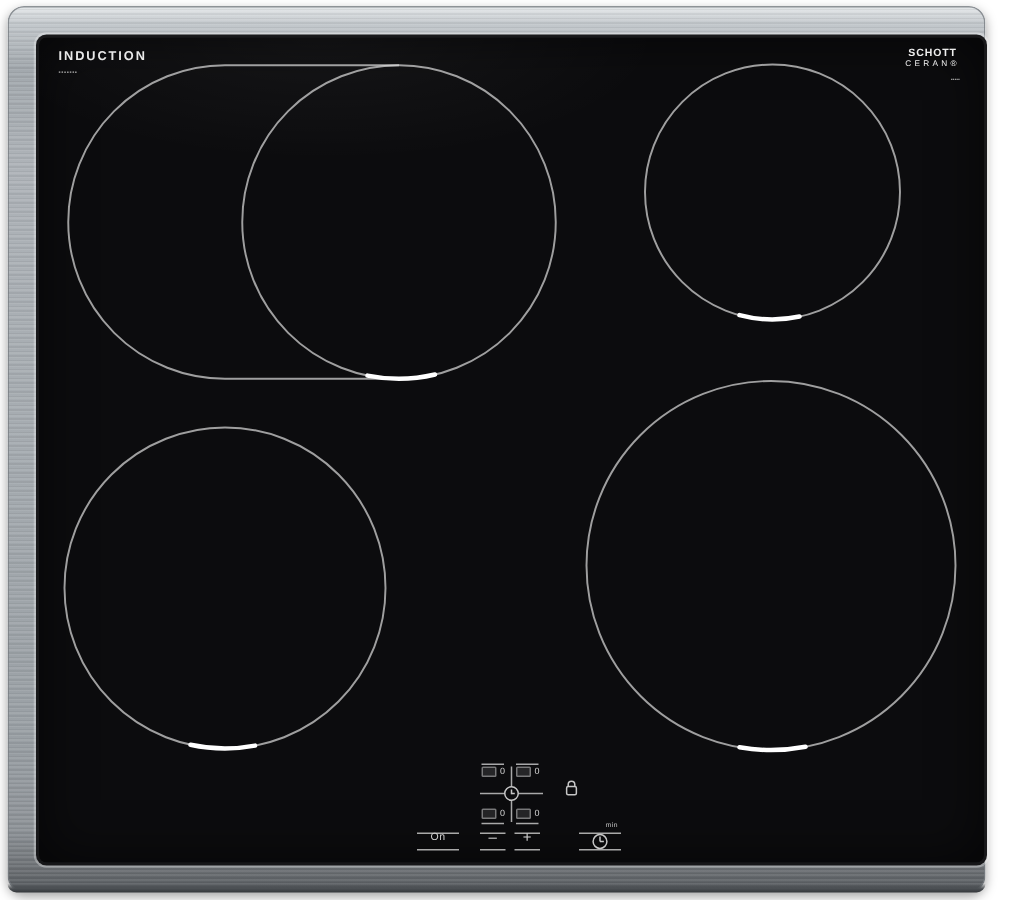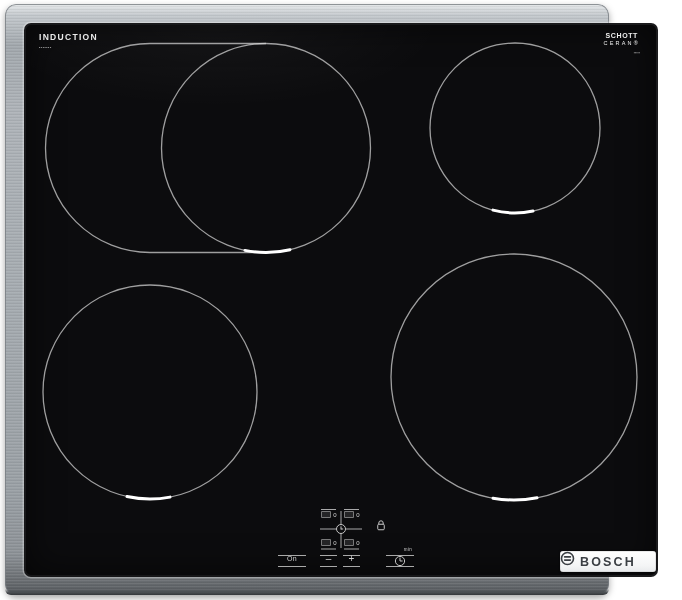--- a/index.html
+++ b/index.html
@@ -9,20 +9,21 @@
   }
   .stage{position:absolute;inset:0;}
   
   .frame{
     position:absolute;left:5px;top:4px;width:604px;height:591px;
     border-radius:11px;
     background:
       repeating-linear-gradient(180deg, rgba(255,255,255,.07) 0 1px, rgba(255,255,255,0) 1px 2px, rgba(0,0,0,.05) 2px 3px),
       linear-gradient(180deg,#e6e9eb 0%,#c3c8cc 2%,#a2a8ad 7%,#aeb3b8 18%,#a5abb0 50%,#9aa0a5 82%,#8d9297 93%,#6e7276 97%,#54585c 100%);
     box-shadow:0 3px 7px rgba(0,0,0,.35), inset 0 0 0 1px rgba(120,125,130,.8);
+    padding-left:48px;
   }
   .frame::after{ 
     content:"";position:absolute;left:0;right:0;bottom:0;height:6px;
     border-radius:0 0 11px 11px;
     background:linear-gradient(180deg,rgba(70,74,78,0) 0%,#4a4e52 60%,#34373a 100%);
   }
   
   .glass{
     position:absolute;left:21px;top:21px;width:630px;height:550px;
     border-radius:5px;
@@ -158,24 +159,16 @@
       </div>
 
       <div class="touch-key on-key">On</div>
       <div class="touch-key minus-key">–</div>
       <div class="touch-key plus-key">+</div>
       <div class="touch-key timer-key"></div>
       <div class="touch-key lock-key"></div>
       <div class="touch-key center-key"></div>
       <div class="min-label">min</div>
 
-      <div class="bosch-plate">
-        <svg width="15" height="15" viewBox="0 0 15 15">
-          <circle cx="7.5" cy="7.5" r="6" fill="none" stroke="#3b3f44" stroke-width="1.6"></circle>
-          <rect x="3.8" y="5" width="7.4" height="1.7" rx="0.8" fill="#3b3f44"></rect>
-          <rect x="3.8" y="8.2" width="7.4" height="1.7" rx="0.8" fill="#3b3f44"></rect>
-        </svg>
-        <span class="bosch-name">BOSCH</span>
-      </div>
 
     </div>
   </div>
 </div>
 
 </body></html>

